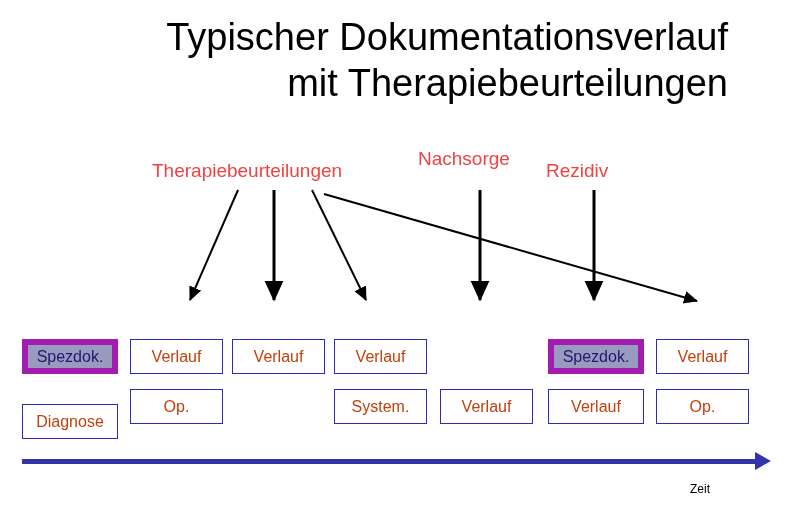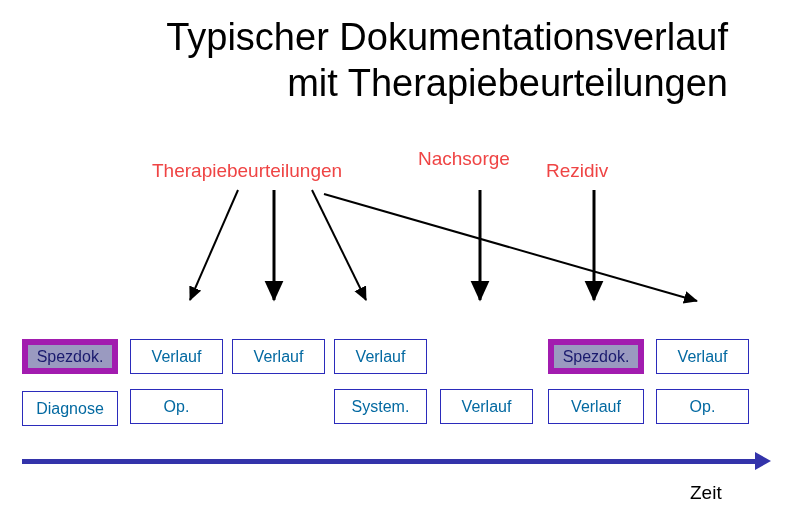--- a/index.html
+++ b/index.html
@@ -54,21 +54,21 @@
     height: 525px;
     pointer-events: none;
   }
 
   
   .box {
     position: absolute;
     box-sizing: border-box;
     border: 1px solid #2b2bbb;
     background: #ffffff;
-    color: #0369a1;
+    color: #c2410c;
     font-size: 16px;
     display: flex;
     align-items: center;
     justify-content: center;
     height: 35px;
     white-space: nowrap;
   }
   .box.special {
     background: #9a9ac0;
     border: 6px solid #a21caf;
@@ -91,21 +91,21 @@
     width: 0;
     height: 0;
     border-top: 9px solid transparent;
     border-bottom: 9px solid transparent;
     border-left: 16px solid #3333aa;
   }
   .timeline-caption {
     position: absolute;
     left: 690px;
     top: 482px;
-    font-size: 19px;
+    font-size: 12px;
     color: #000000;
   }
 </style>
 </head>
 <body>
 
 <div id="stage">
 
   <div class="title">
     <span>Typischer Dokumentationsverlauf</span>
@@ -130,21 +130,21 @@
     <line x1="324" y1="194" x2="697" y2="301" stroke="#000000" stroke-width="2" marker-end="url(#ah)"></line>
   </svg>
 
   <div class="box special" style="left:22px; top:339px; width:96px;">Spezdok.</div>
   <div class="box" style="left:130px; top:339px; width:93px;">Verlauf</div>
   <div class="box" style="left:232px; top:339px; width:93px;">Verlauf</div>
   <div class="box" style="left:334px; top:339px; width:93px;">Verlauf</div>
   <div class="box special" style="left:548px; top:339px; width:96px;">Spezdok.</div>
   <div class="box" style="left:656px; top:339px; width:93px;">Verlauf</div>
 
-  <div class="box" style="left:22px; top:391px; width:96px;">Diagnose</div>
+  <div class="box" style="left:22px; top:404px; width:96px;">Diagnose</div>
   <div class="box" style="left:130px; top:389px; width:93px;">Op.</div>
   <div class="box" style="left:334px; top:389px; width:93px;">System.</div>
   <div class="box" style="left:440px; top:389px; width:93px;">Verlauf</div>
   <div class="box" style="left:548px; top:389px; width:96px;">Verlauf</div>
   <div class="box" style="left:656px; top:389px; width:93px;">Op.</div>
 
   <div class="timeline-line"></div>
   <div class="timeline-head"></div>
   <div class="timeline-caption">Zeit</div>
 

